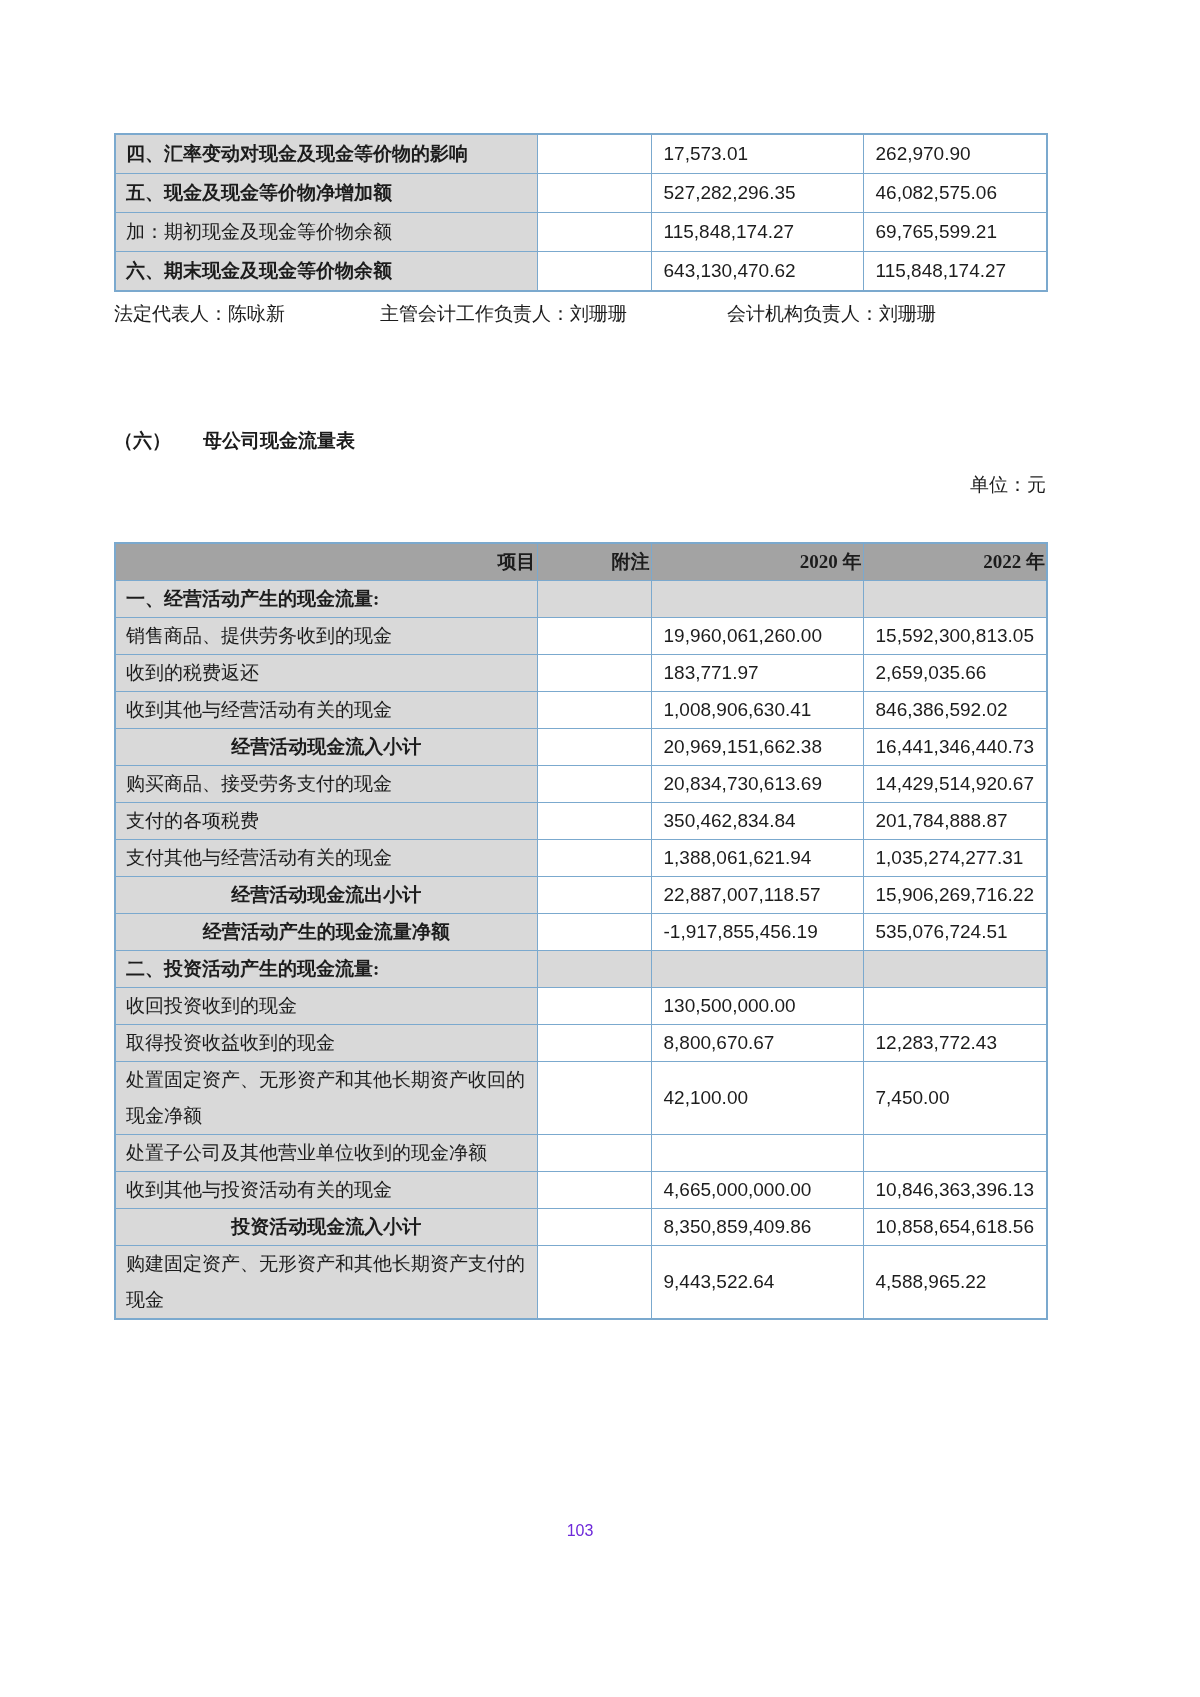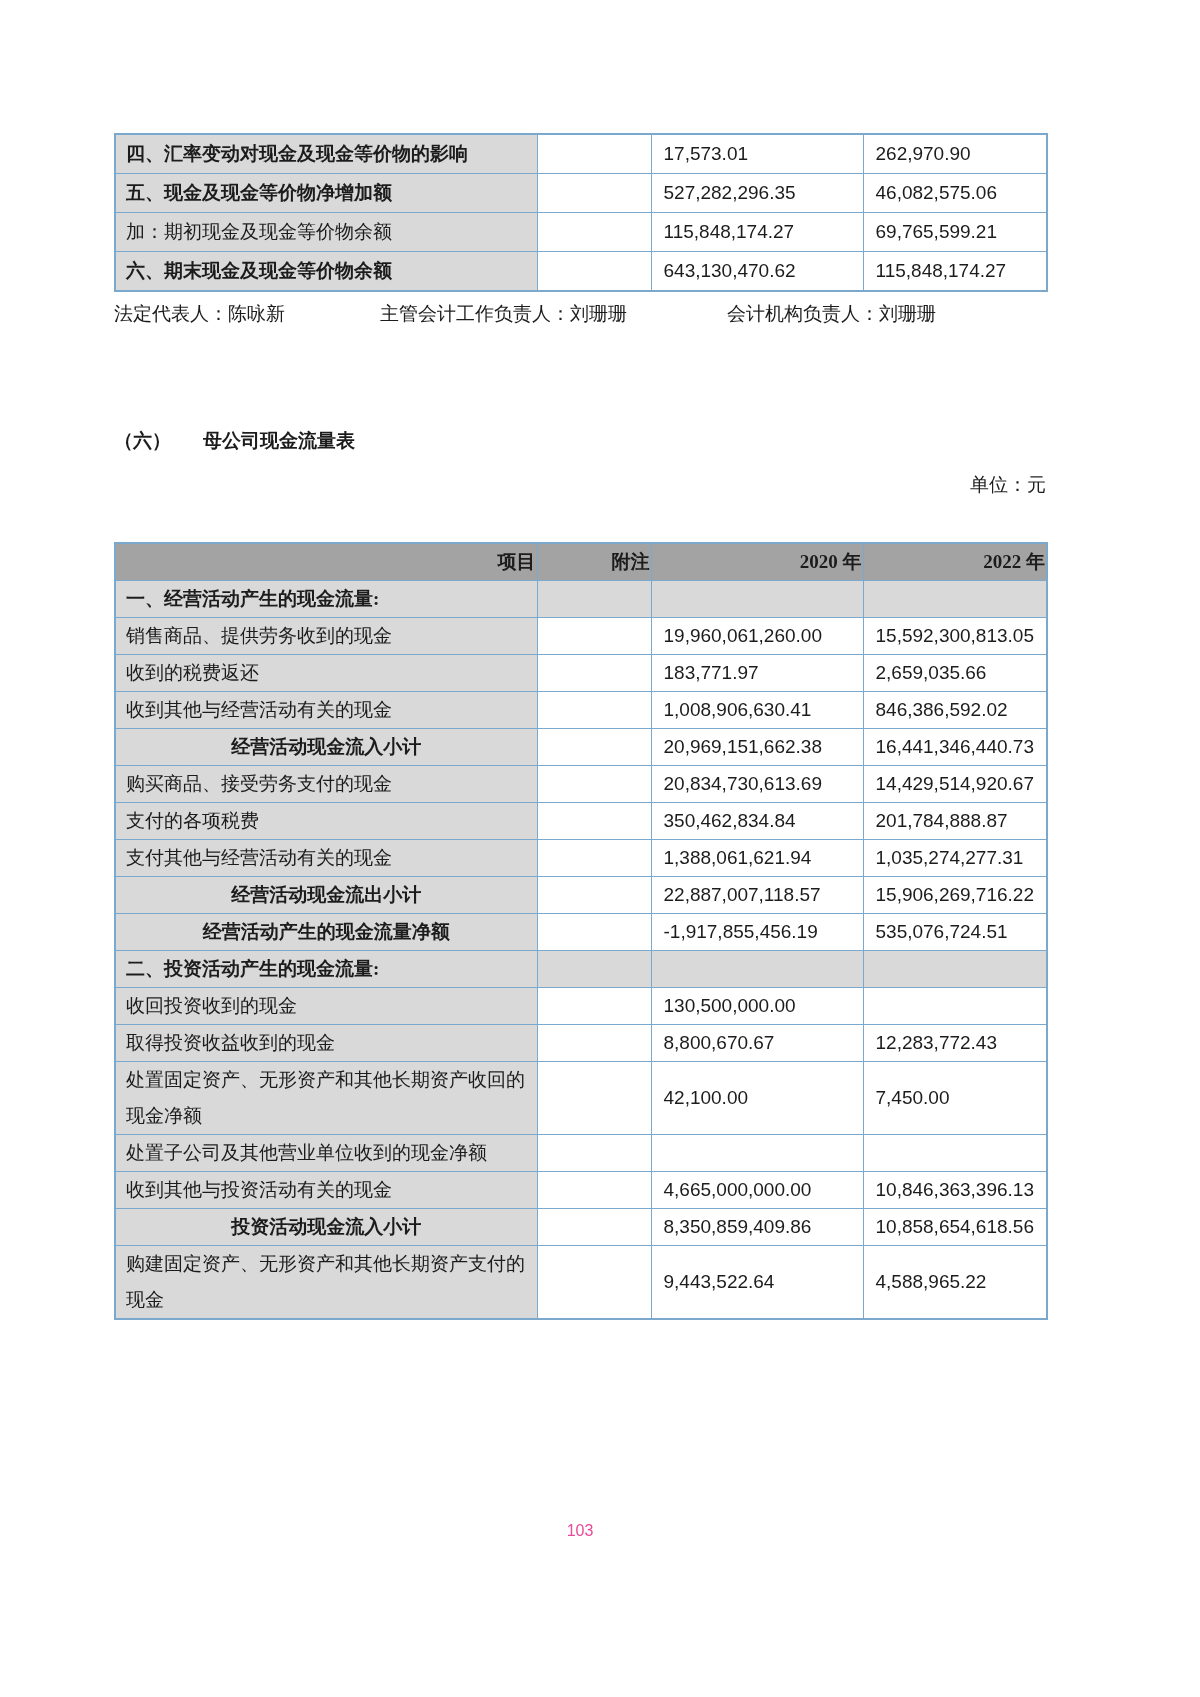--- a/index.html
+++ b/index.html
@@ -69,21 +69,21 @@
   .sig-3 { left: 613px; }
 
   .section-title { top: 428px; font-size: 19px; font-weight: bold; }
   .section-title .sec-num { margin-right: 32px; }
 
   .unit-label { top: 472px; font-size: 19px; text-align: right; }
 
   .page-number {
     top: 1522px; text-align: center;
     font-family: "Liberation Sans", "DejaVu Sans", sans-serif;
-    font-size: 16px; color: #ec4899;
+    font-size: 16px; color: #6d28d9;
   }
 
   .top-table-block { top: 133px; }
   .main-table-block { top: 542px; }
 </style>
 </head>
 <body>
 
 <div class="page">
 

